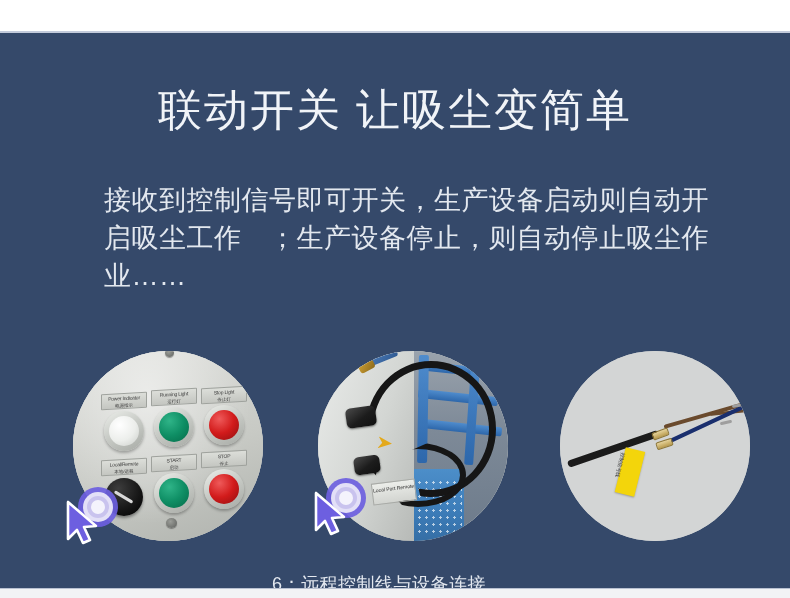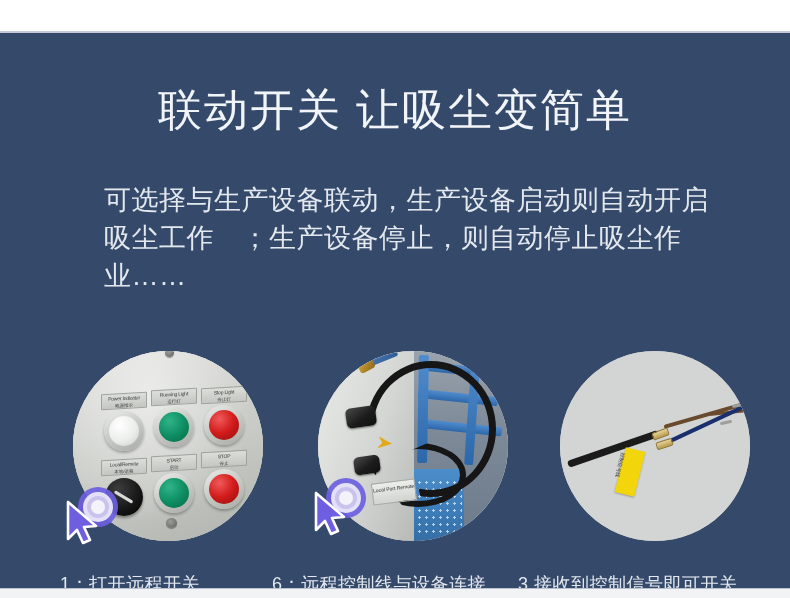--- a/index.html
+++ b/index.html
@@ -377,21 +377,21 @@
 
 <div id="page">
 
   <div class="top-white"></div>
   <div class="top-hairline"></div>
 
   <div class="panel">
 
     <div class="title">联动开关 让吸尘变简单</div>
 
-    <div class="body-text">可选择与生产设备联动，生产设备启动则自动开启吸尘工作　；生产设备停止，则自动停止吸尘作业……</div>
+    <div class="body-text">接收到控制信号即可开关，生产设备启动则自动开启吸尘工作　；生产设备停止，则自动停止吸尘作业……</div>
 
     <div class="photos">
 
       <div class="photo" id="photo-1">
         <div class="p1-bg"></div>
         <div class="p1-plate"></div>
         <div class="p1-screw top"></div>
 
         <div class="btn-unit" style="left:28px;  top:42px;">
           <div class="btn-tag">
@@ -508,22 +508,20 @@
         <div class="ripple-in"></div>
         <div class="ripple-core"></div>
         <svg class="arrow-svg" width="40" height="48" viewBox="0 0 40 48">
           <path d="M4 3 L4 40 L13 31 L19 44 L26 41 L20 28 L32 27 Z" fill="#6d5fe0" stroke="#ffffff" stroke-width="2.6" stroke-linejoin="round"></path>
         </svg>
       </div>
 
     </div>
 
     <div class="captions">
-      <div class="caption" id="caption-1">1：打开远程开关</div>
       <div class="caption" id="caption-2">6：远程控制线与设备连接</div>
-      <div class="caption" id="caption-3">3.接收到控制信号即可开关</div>
     </div>
 
   </div>
 
   <div class="bottom-hairline"></div>
   <div class="bottom-white"></div>
 </div>
 
 </body></html>

